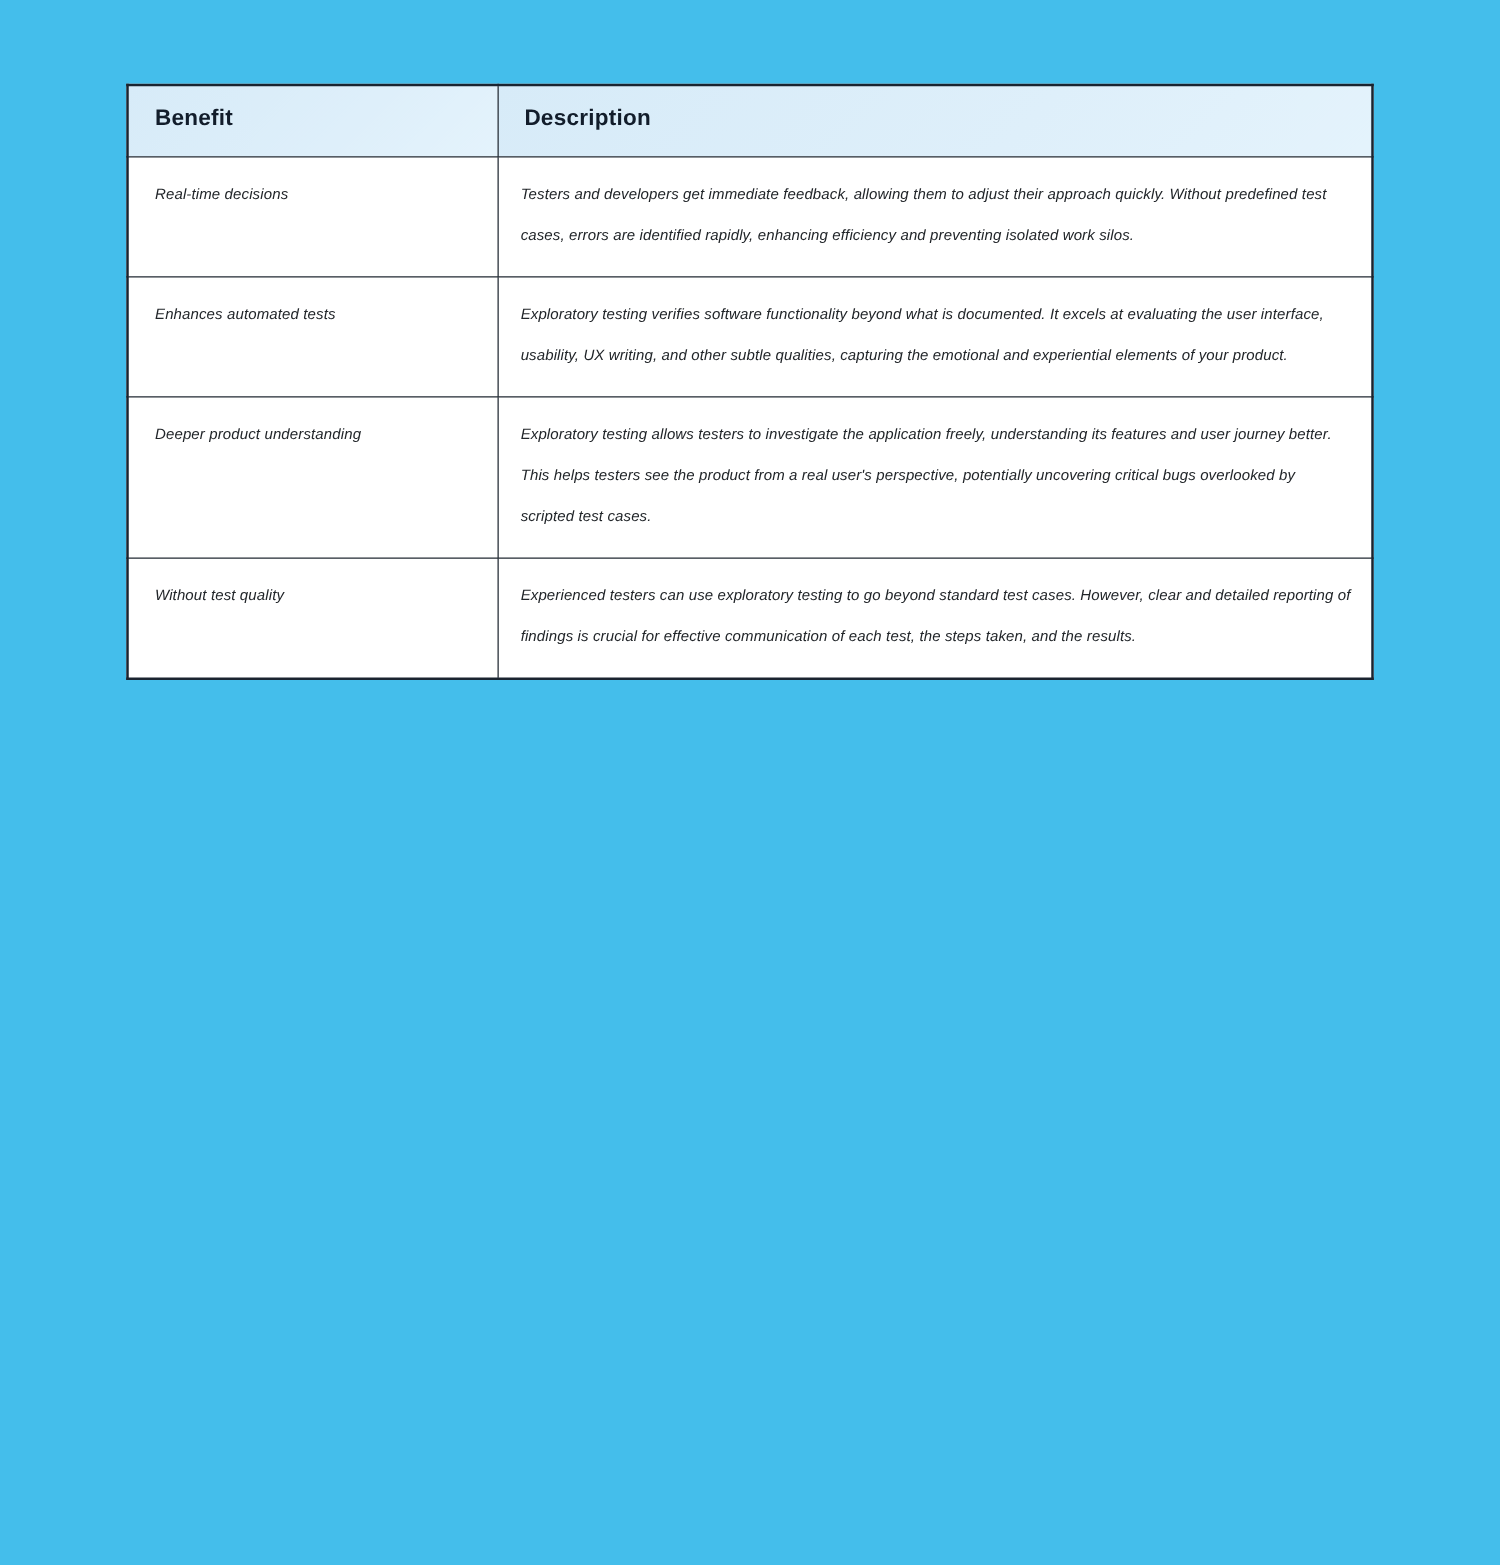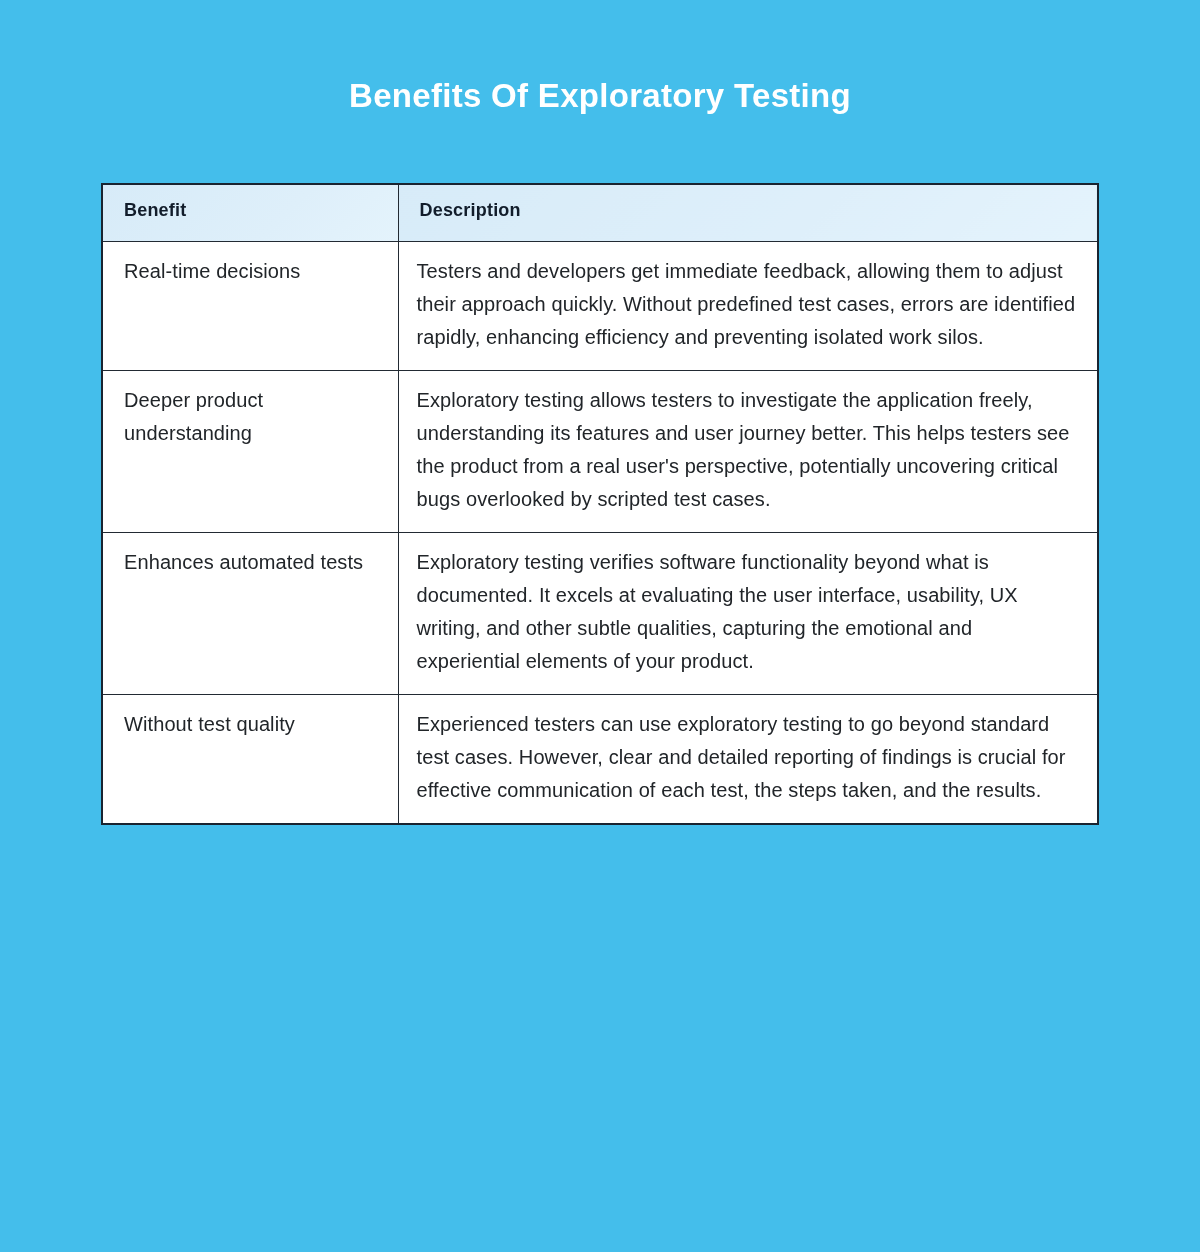--- a/index.html
+++ b/index.html
@@ -48,60 +48,60 @@
     background: linear-gradient(135deg, #D7EBF8 0%, #DEEFFA 60%, #E4F3FC 100%);
     color: #121D2B;
     font-size: 18px;
     font-weight: 700;
     padding: 15px 20px 14px 21px;
     height: 57px;
     letter-spacing: 0.2px;
   }
   td {
     color: #212529;
-    font-size: 20px;
+    font-size: 12px;
     line-height: 33px;
     letter-spacing: 0.1px;
+    font-style: italic;
   }
   td.benefit-cell {
     padding: 13px 30px 16px 21px;
   }
   td.desc-cell {
     padding: 13px 16px 16px 18px;
   }
 </style>
 </head>
 <body>
 
 <div class="page">
-  <h1 class="title">Benefits Of Exploratory Testing</h1>
 
   <table class="benefits-table">
     <colgroup>
       <col class="col-benefit">
       <col class="col-description">
     </colgroup>
     <thead>
       <tr>
         <th>Benefit</th>
         <th>Description</th>
       </tr>
     </thead>
     <tbody>
       <tr>
         <td class="benefit-cell">Real-time decisions</td>
         <td class="desc-cell">Testers and developers get immediate feedback, allowing them to adjust their approach quickly. Without predefined test cases, errors are identified rapidly, enhancing efficiency and preventing isolated work silos.</td>
       </tr>
       <tr>
+        <td class="benefit-cell">Enhances automated tests</td>
+        <td class="desc-cell">Exploratory testing verifies software functionality beyond what is documented. It excels at evaluating the user interface, usability, UX writing, and other subtle qualities, capturing the emotional and experiential elements of your product.</td>
+      </tr>
+      <tr>
         <td class="benefit-cell">Deeper product understanding</td>
         <td class="desc-cell">Exploratory testing allows testers to investigate the application freely, understanding its features and user journey better. This helps testers see the product from a real user's perspective, potentially uncovering critical bugs overlooked by scripted test cases.</td>
-      </tr>
-      <tr>
-        <td class="benefit-cell">Enhances automated tests</td>
-        <td class="desc-cell">Exploratory testing verifies software functionality beyond what is documented. It excels at evaluating the user interface, usability, UX writing, and other subtle qualities, capturing the emotional and experiential elements of your product.</td>
       </tr>
       <tr>
         <td class="benefit-cell">Without test quality</td>
         <td class="desc-cell">Experienced testers can use exploratory testing to go beyond standard test cases. However, clear and detailed reporting of findings is crucial for effective communication of each test, the steps taken, and the results.</td>
       </tr>
     </tbody>
   </table>
 </div>
 
 </body></html>

